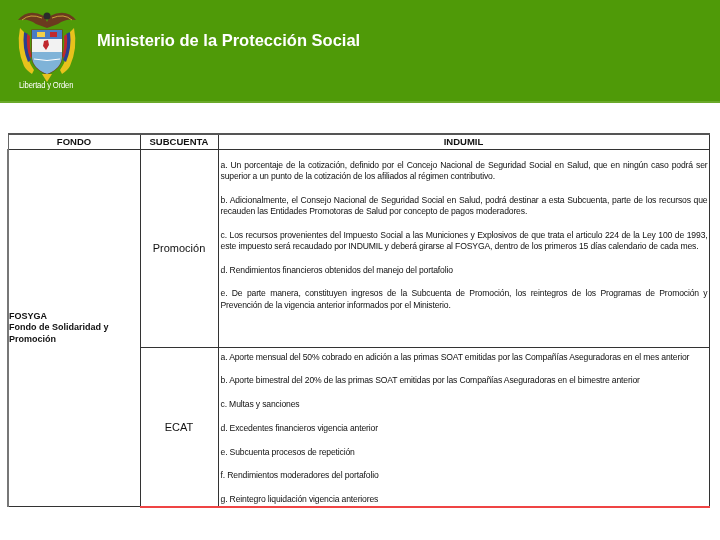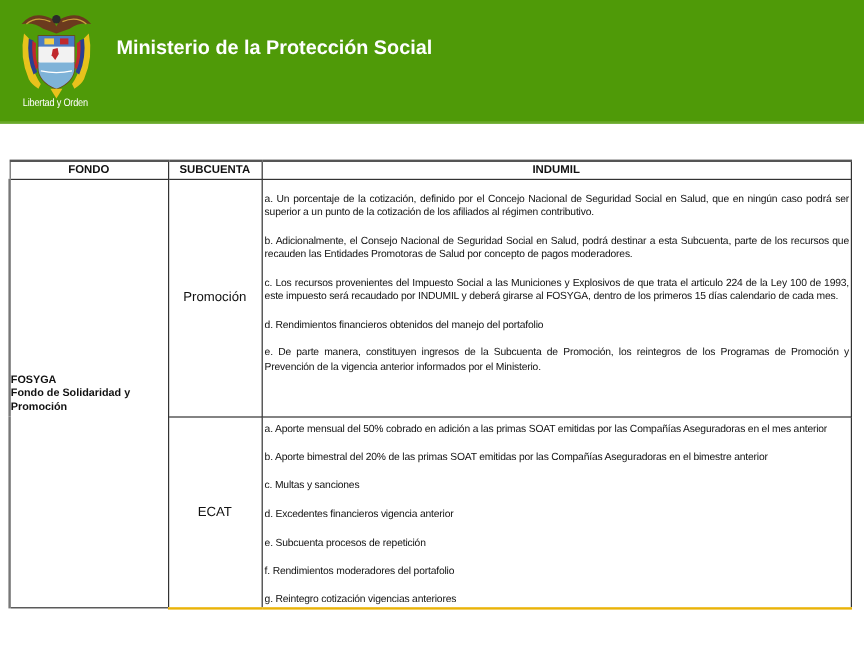--- a/index.html
+++ b/index.html
@@ -41,21 +41,21 @@
   table.doc tr.head th {
     height: 15px; font-size: 9.5px; font-weight: bold; text-align: center;
     border-top: 2px solid #555; border-left-color: #666;
   }
   table.doc td.fondo {
     font-size: 9px; font-weight: bold; line-height: 11.5px;
     border-left: 2px solid #777;
   }
   table.doc td.sub { text-align: center; font-size: 11px; }
   table.doc td.rec { vertical-align: top; padding: 0; border-left-color: #888; }
-  table.doc tr.last td { border-bottom: 2px solid #eab308; }
+  table.doc tr.last td { border-bottom: 2px solid #ef4444; }
 
   .rec-list { list-style: none; }
   .rec-item {
     font-size: 8.6px; line-height: 11.5px; text-align: justify;
     padding: 0 1px 0 2px; letter-spacing: -0.15px;
   }
   .promo .rec-item { margin-top: 12px; }
   .promo .rec-item:first-child { margin-top: 10px; }
   .ecat .rec-item { margin-top: 12.3px; }
   .ecat .rec-item:first-child { margin-top: 4px; }
@@ -125,19 +125,19 @@
     <tr class="last">
       <td class="sub">ECAT</td>
       <td class="rec ecat">
         <ul class="rec-list">
           <li class="rec-item">a.  Aporte mensual del 50% cobrado en adición a las primas SOAT emitidas por las Compañías Aseguradoras en el mes anterior</li>
           <li class="rec-item">b.  Aporte bimestral del 20% de las primas SOAT emitidas por las Compañías Aseguradoras en el bimestre anterior</li>
           <li class="rec-item">c.  Multas y sanciones</li>
           <li class="rec-item">d.  Excedentes financieros vigencia anterior</li>
           <li class="rec-item">e.  Subcuenta procesos de repetición</li>
           <li class="rec-item">f.  Rendimientos moderadores del portafolio</li>
-          <li class="rec-item">g.  Reintegro cotización vigencias anteriores</li>
+          <li class="rec-item">g.  Reintegro liquidación vigencia anteriores</li>
         </ul>
       </td>
     </tr>
   </tbody>
     </table>
 </div>
 
 </body></html>

